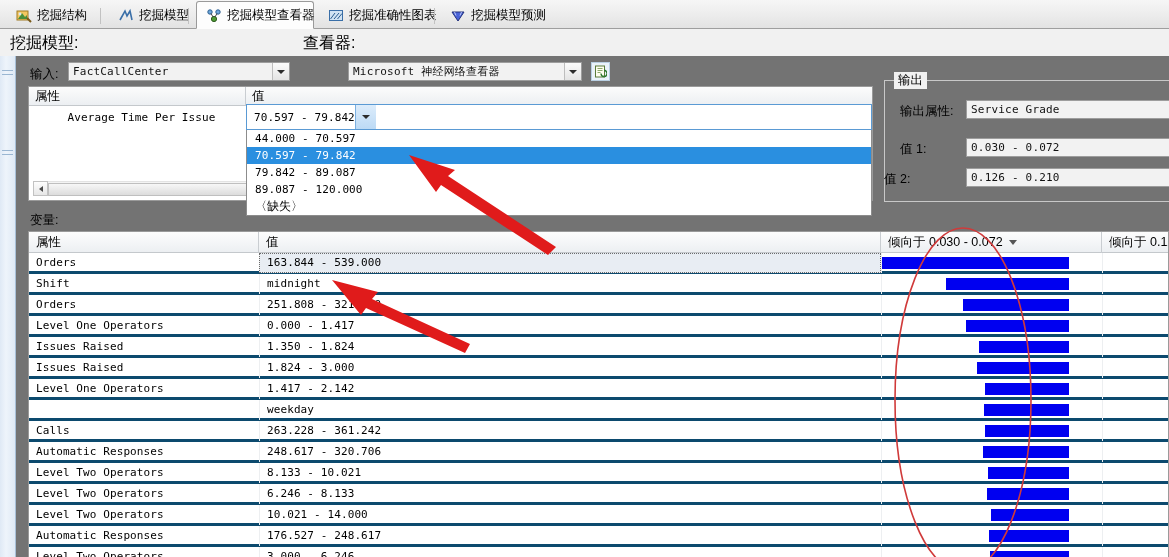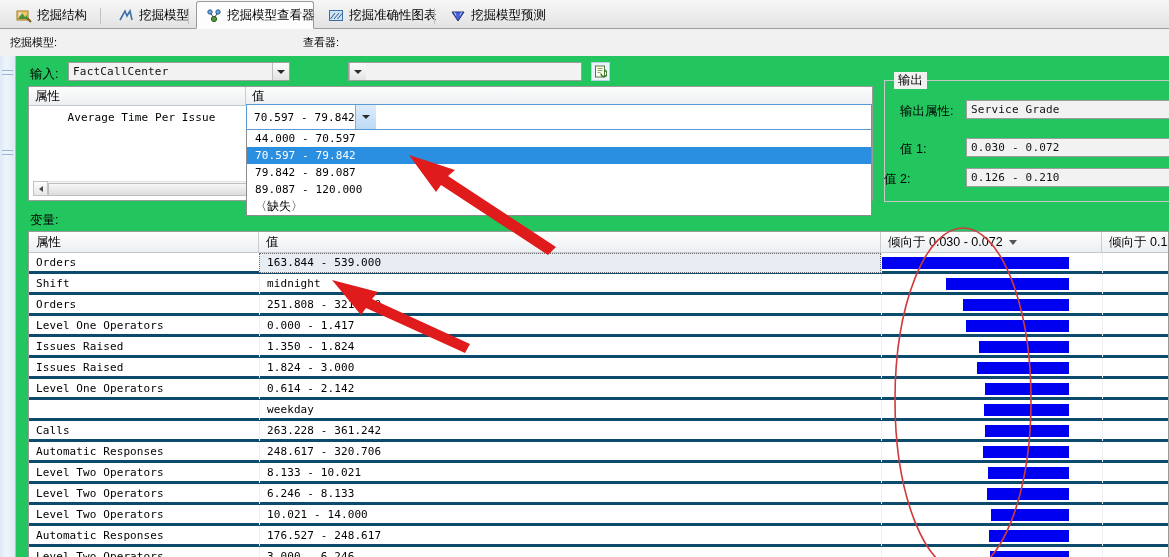--- a/index.html
+++ b/index.html
@@ -5,21 +5,21 @@
   * { box-sizing: border-box; }
   html, body {
     margin: 0; padding: 0;
     width: 1169px; height: 557px;
     overflow: hidden;
     background: #f0f0f0;
     font-family: "Liberation Sans", sans-serif;
     font-size: 12px;
     color: #000;
   }
-  #root { position: relative; width: 1169px; height: 557px; background:#22c55e; }
+  #root { position: relative; width: 1169px; height: 557px; background:#737373; }
 
   
   .left-rail {
     position: absolute; left: 0; top: 30px; width: 16px; height: 527px;
     background: linear-gradient(to right,#dfe9f5 0%,#eef4fb 40%,#dfe9f5 100%);
     border-right: 1px solid #a8c0d8;
   }
   .left-rail .tick {
     position:absolute; left:2px; width:11px; height:1px; background:#9ab6d2;
   }
@@ -46,21 +46,21 @@
     border: 1px solid #9a9a9a;
     border-bottom-color: #fdfdfd;
     border-radius: 3px 3px 0 0;
     top: 1px; height: 28px;
   }
   .tab .ticon { width: 16px; height: 15px; position: relative; flex: 0 0 16px; }
 
   
   .toolbar { position:absolute; left:0; top:29px; width:1169px; height:27px;
              background:#f1f1f1; }
-  .tb-label { position:absolute; font-size:11px; line-height:27px; }
+  .tb-label { position:absolute; font-size:16px; line-height:27px; }
   .combo {
     position:absolute; height:19px; background:#fff;
     border:1px solid #9d9d9d;
     display:flex; align-items:center;
   }
   .combo .cval {
     flex:1; padding-left:4px; font-family:"DejaVu Sans Mono", monospace;
     font-size:11px; color:#111; letter-spacing:.2px; white-space:nowrap; overflow:hidden;
   }
   .combo.gray { background:#f2f2f2; }
@@ -250,20 +250,21 @@
     <span class="tb-label" style="left:10px;">挖掘模型:</span>
     <div class="combo gray" style="left:68px; top:33px; width:222px;">
       <span class="cval">FactCallCenter</span>
       <span class="carrow">
           <i class="caret-dn"></i>
         </span>
     </div>
 
     <span class="tb-label" style="left:303px;">查看器:</span>
     <div class="combo gray" style="left:348px; top:33px; width:234px;">
+      <span class="cval">Microsoft 神经网络查看器</span>
       <span class="carrow">
           <i class="caret-dn"></i>
         </span>
     </div>
 
     <div class="doc-icon-btn" style="left:591px; top:33px;">
       <svg width="13" height="13" viewBox="0 0 13 13">
         <rect x="1.5" y="1" width="9" height="11" fill="#fdfdf0" stroke="#5a7a3a"></rect>
         <path d="M3.5 3.5 h5 M3.5 5.5 h5 M3.5 7.5 h3" stroke="#8aa86a" stroke-width="1"></path>
         <path d="M7 8.5 a3 3 0 1 0 3 -3" fill="none" stroke="#2f7a2f" stroke-width="1.3"></path>
@@ -383,21 +384,21 @@
         <div class="vrow">
           <div class="c-attr mono">Issues Raised</div>
           <div class="c-val mono">1.824 - 3.000</div>
           <div class="c-bar1">
             <div class="bar" style="left: 95px; width: 92px; background: rgb(0, 0, 240);"></div>
           </div>
           <div class="c-bar2"></div>
         </div>
         <div class="vrow">
           <div class="c-attr mono">Level One Operators</div>
-          <div class="c-val mono">0.614 - 2.142</div>
+          <div class="c-val mono">1.417 - 2.142</div>
           <div class="c-bar1">
             <div class="bar" style="left: 103px; width: 84px; background: rgb(0, 0, 240);"></div>
           </div>
           <div class="c-bar2"></div>
         </div>
         <div class="vrow">
           <div class="c-val mono">weekday</div>
           <div class="c-bar1">
             <div class="bar" style="left: 102px; width: 85px; background: rgb(0, 0, 240);"></div>
           </div>

